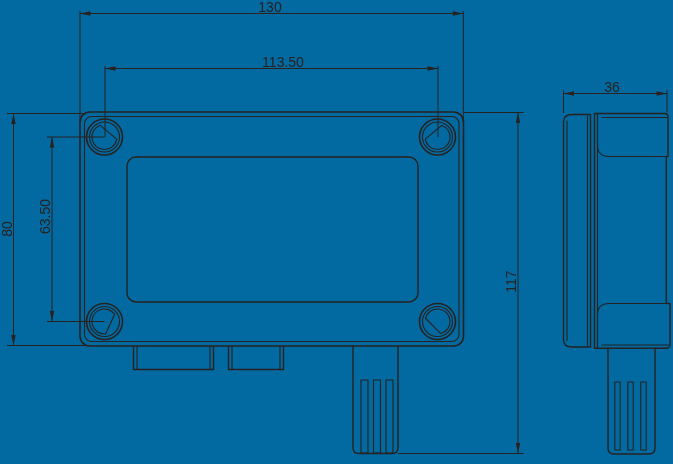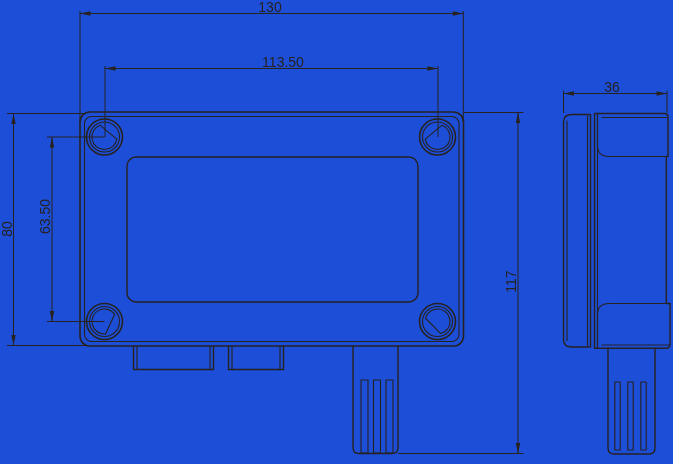--- a/index.html
+++ b/index.html
@@ -1,19 +1,19 @@
 <!DOCTYPE html>
 <html><head>
 <meta charset="utf-8">
 <style>
   html,body{margin:0;padding:0;background:#ffffff;}
   .sheet{
     position:relative;
     width:673px;height:464px;
-    background:#1d4ed8;
+    background:#0369a1;
     font-family:"Liberation Sans", sans-serif;
     overflow:hidden;
   }
   svg{display:block;}
   .ln   {fill:none;stroke:#262220;stroke-width:1.6;stroke-linecap:round;stroke-linejoin:round;}
   .md   {fill:none;stroke:#262220;stroke-width:1.4;stroke-linecap:round;stroke-linejoin:round;}
   .thin {fill:none;stroke:#262220;stroke-width:1.1;stroke-linecap:round;stroke-linejoin:round;}
   .dim  {fill:none;stroke:#262220;stroke-width:1;stroke-linecap:butt;}
   .arr  {fill:#262220;stroke:none;}
   text.dimtxt{

